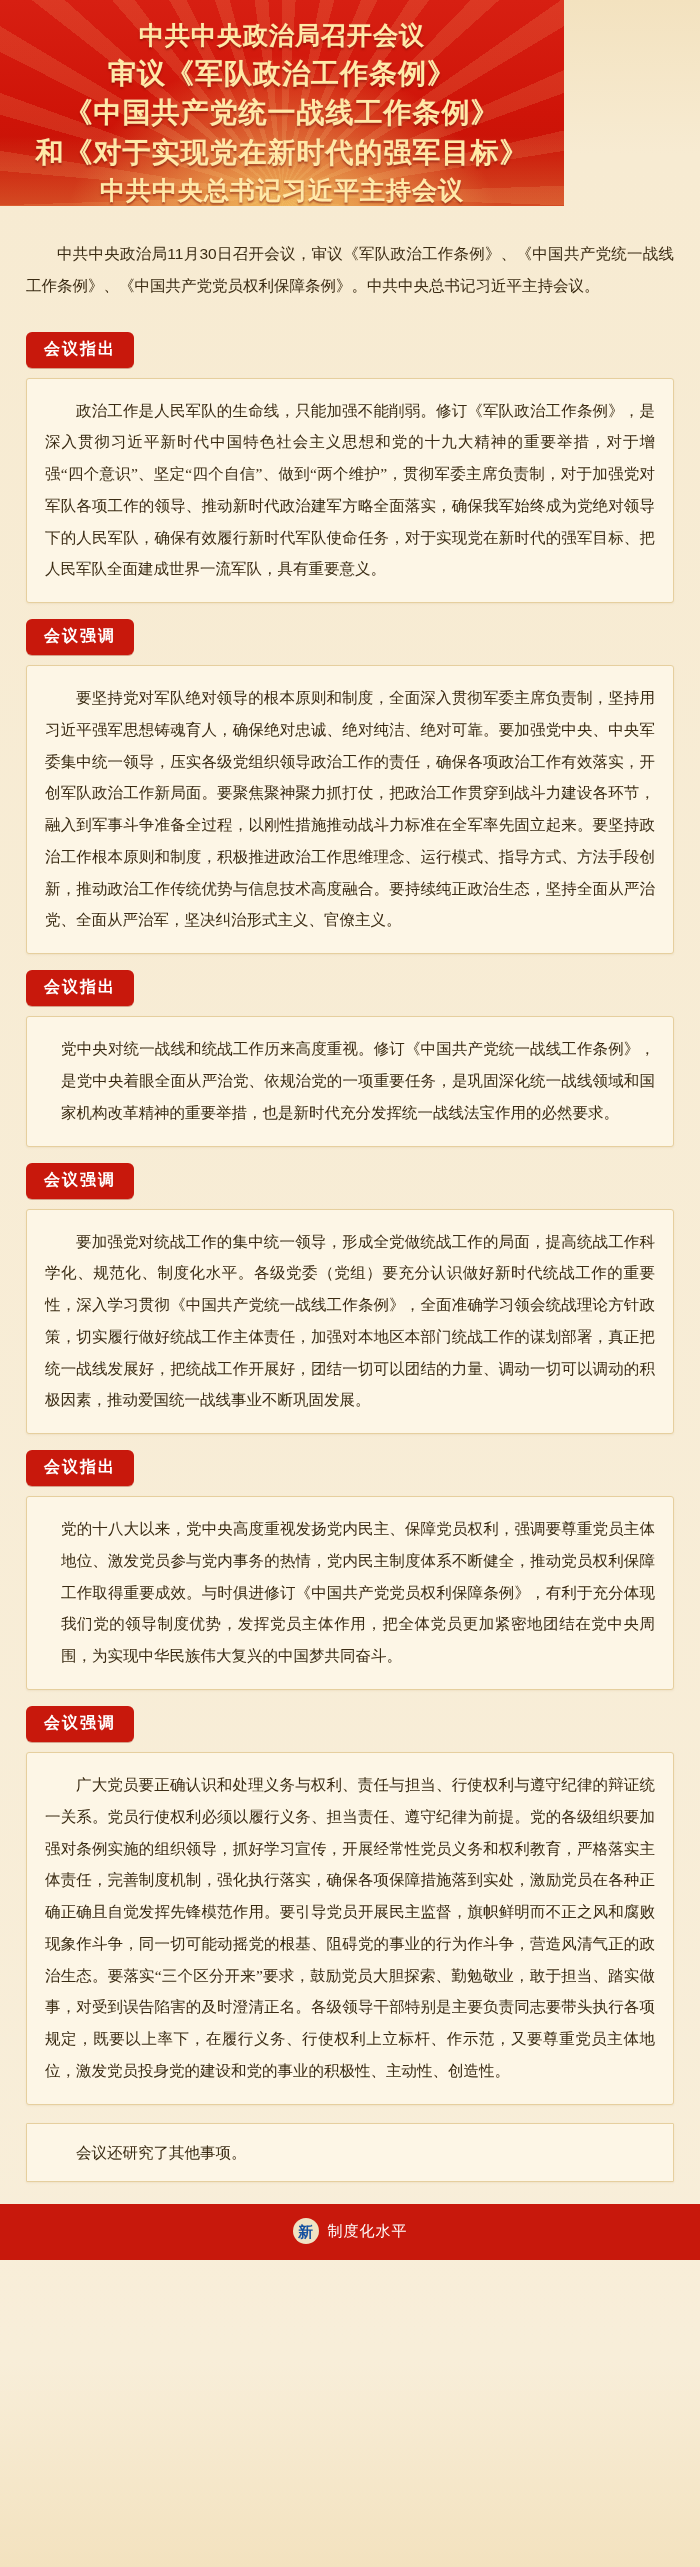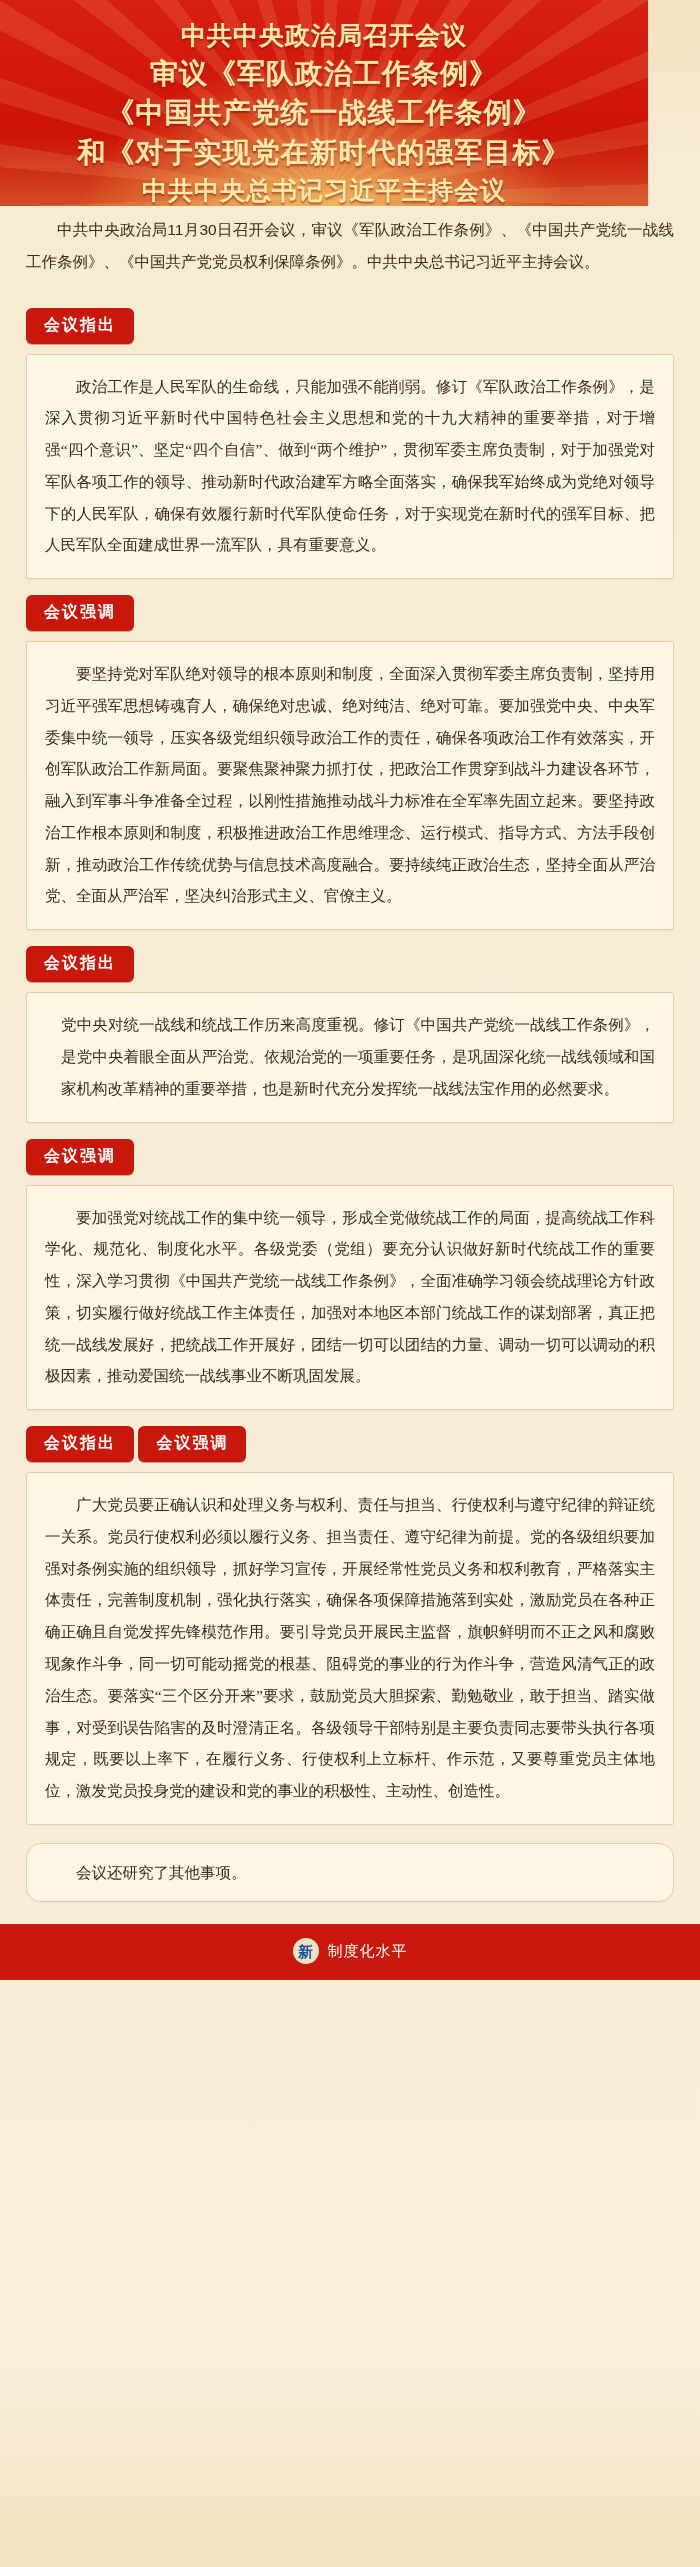--- a/index.html
+++ b/index.html
@@ -12,21 +12,21 @@
     width: 700px;
     min-height: 2567px;
     position: relative;
     background: linear-gradient(180deg, #f3e2bf 0%, #f7ebd2 6%, #f8eed9 92%, #f3e2bf 100%);
     padding-bottom: 0;
     overflow: hidden;
   }
   
   .banner {
     position: relative;
-    width: 648px;
+    width: 564px;
     height: 206px;
     background:
       radial-gradient(ellipse at 50% 120%, #f2d16a 0%, rgba(242,209,106,0) 55%),
       linear-gradient(180deg, #d71f12 0%, #cf1408 55%, #c21206 100%);
     overflow: hidden;
   }
   .banner::before {
     content: "";
     position: absolute;
     left: -10%;
@@ -58,21 +58,21 @@
     font-weight: bold;
     font-size: 25px;
     line-height: 1.42;
     letter-spacing: 1px;
     text-shadow: 0 2px 2px rgba(120,10,0,0.55), 0 0 1px rgba(255,255,255,0.4);
     white-space: nowrap;
   }
   .banner-line.l2, .banner-line.l3, .banner-line.l4 { font-size: 28px; }
   
   .body-wrap {
-    padding: 8px 26px 0 26px;
+    padding: 32px 26px 0 26px;
   }
   .lede {
     color: #3a2b13;
     font-size: 15.5px;
     line-height: 2.05;
     text-align: justify;
     text-indent: 2em;
     margin-bottom: 20px;
   }
   .tag {
@@ -100,21 +100,21 @@
     font-size: 15.5px;
     line-height: 2.05;
     text-align: justify;
     text-indent: 2em;
     font-family: Liberation Serif, serif;
   }
   .card.noindent p { text-indent: 0; margin-left: 16px; }
   .closing {
     background: #fdf6e6;
     border: 1px solid #e6cf9e;
-    border-radius: 15px;
+    border-radius: 1px;
     padding: 14px 18px;
     margin: 18px 0 22px 0;
     color: #3a2b13;
     font-size: 15.5px;
     line-height: 1.9;
     text-indent: 2em;
     box-shadow: 0 1px 2px rgba(170,130,60,0.10);
   }
   
   .footer {
@@ -175,20 +175,23 @@
     <div class="card noindent">
       <p>党中央对统一战线和统战工作历来高度重视。修订《中国共产党统一战线工作条例》，是党中央着眼全面从严治党、依规治党的一项重要任务，是巩固深化统一战线领域和国家机构改革精神的重要举措，也是新时代充分发挥统一战线法宝作用的必然要求。</p>
     </div>
 
     <div class="tag">会议强调</div>
     <div class="card">
       <p>要加强党对统战工作的集中统一领导，形成全党做统战工作的局面，提高统战工作科学化、规范化、制度化水平。各级党委（党组）要充分认识做好新时代统战工作的重要性，深入学习贯彻《中国共产党统一战线工作条例》，全面准确学习领会统战理论方针政策，切实履行做好统战工作主体责任，加强对本地区本部门统战工作的谋划部署，真正把统一战线发展好，把统战工作开展好，团结一切可以团结的力量、调动一切可以调动的积极因素，推动爱国统一战线事业不断巩固发展。</p>
     </div>
 
     <div class="tag">会议指出</div>
+    <div class="card noindent">
+      <p>党的十八大以来，党中央高度重视发扬党内民主、保障党员权利，强调要尊重党员主体地位、激发党员参与党内事务的热情，党内民主制度体系不断健全，推动党员权利保障工作取得重要成效。与时俱进修订《中国共产党党员权利保障条例》，有利于充分体现我们党的领导制度优势，发挥党员主体作用，把全体党员更加紧密地团结在党中央周围，为实现中华民族伟大复兴的中国梦共同奋斗。</p>
+    </div>
 
     <div class="tag">会议强调</div>
     <div class="card">
       <p>广大党员要正确认识和处理义务与权利、责任与担当、行使权利与遵守纪律的辩证统一关系。党员行使权利必须以履行义务、担当责任、遵守纪律为前提。党的各级组织要加强对条例实施的组织领导，抓好学习宣传，开展经常性党员义务和权利教育，严格落实主体责任，完善制度机制，强化执行落实，确保各项保障措施落到实处，激励党员在各种正确正确且自觉发挥先锋模范作用。要引导党员开展民主监督，旗帜鲜明而不正之风和腐败现象作斗争，同一切可能动摇党的根基、阻碍党的事业的行为作斗争，营造风清气正的政治生态。要落实“三个区分开来”要求，鼓励党员大胆探索、勤勉敬业，敢于担当、踏实做事，对受到误告陷害的及时澄清正名。各级领导干部特别是主要负责同志要带头执行各项规定，既要以上率下，在履行义务、行使权利上立标杆、作示范，又要尊重党员主体地位，激发党员投身党的建设和党的事业的积极性、主动性、创造性。</p>
     </div>
 
     <div class="closing">会议还研究了其他事项。</div>
 
   </div>
 

